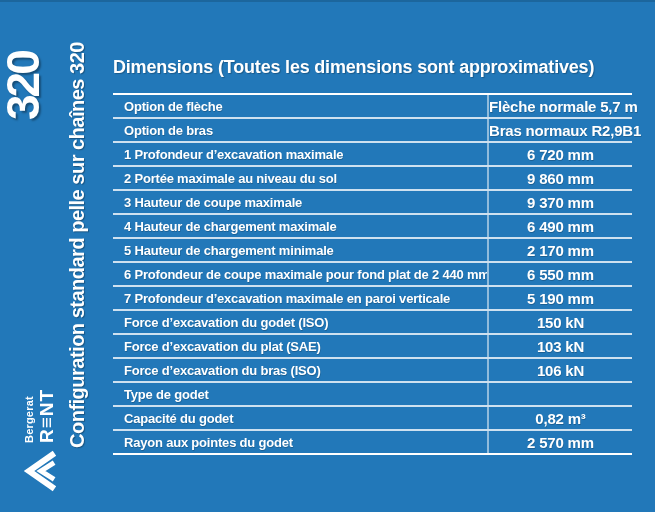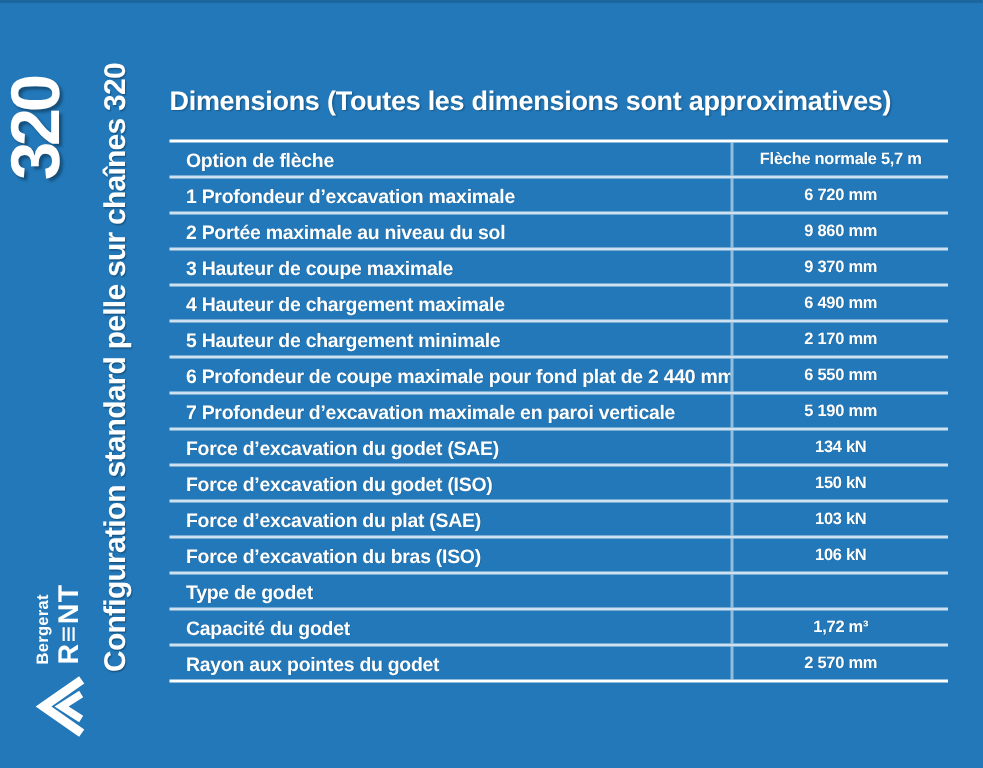--- a/index.html
+++ b/index.html
@@ -68,21 +68,21 @@
   .spec-label{
     flex:0 0 363px;padding-left:11px;box-sizing:content-box;
     border-right:2px solid rgba(255,255,255,0.5);
     align-self:stretch;display:flex;align-items:center;
     font-size:13px;font-weight:bold;letter-spacing:-0.2px;
     text-shadow:0.5px 0.5px 0 rgba(0,0,0,0.2);
     white-space:nowrap;overflow:hidden;
   }
   .spec-value{
     flex:1;text-align:center;
-    font-size:11px;font-weight:bold;letter-spacing:-0.2px;
+    font-size:15px;font-weight:bold;letter-spacing:-0.2px;
     text-shadow:0.5px 0.5px 0 rgba(0,0,0,0.2);
     white-space:nowrap;
   }
 </style>
 </head>
 <body>
 
 <div class="top-edge"></div>
 
 <div class="rot model-number">320</div>
@@ -106,20 +106,24 @@
   <p class="title-line">
     <span>Dimensions</span><span class="page-subtitle">(Toutes les dimensions sont approximatives)</span>
   </p>
 
   <div class="spec-table">
   <div class="spec-row">
     <div class="spec-label">Option de flèche</div>
     <div class="spec-value">Flèche normale 5,7 m</div>
   </div>
 
+  <div class="spec-row">
+    <div class="spec-label">Option de bras</div>
+    <div class="spec-value">Bras normaux R2,9B1</div>
+  </div>
 
   <div class="spec-row">
     <div class="spec-label">1 Profondeur d’excavation maximale</div>
     <div class="spec-value">6 720 mm</div>
   </div>
 
   <div class="spec-row">
     <div class="spec-label">2 Portée maximale au niveau du sol</div>
     <div class="spec-value">9 860 mm</div>
   </div>
@@ -142,24 +146,20 @@
   <div class="spec-row">
     <div class="spec-label">6 Profondeur de coupe maximale pour fond plat de 2 440 mm</div>
     <div class="spec-value">6 550 mm</div>
   </div>
 
   <div class="spec-row">
     <div class="spec-label">7 Profondeur d’excavation maximale en paroi verticale</div>
     <div class="spec-value">5 190 mm</div>
   </div>
 
-  <div class="spec-row">
-    <div class="spec-label">Force d’excavation du godet (SAE)</div>
-    <div class="spec-value">134 kN</div>
-  </div>
 
   <div class="spec-row">
     <div class="spec-label">Force d’excavation du godet (ISO)</div>
     <div class="spec-value">150 kN</div>
   </div>
 
   <div class="spec-row">
     <div class="spec-label">Force d’excavation du plat (SAE)</div>
     <div class="spec-value">103 kN</div>
   </div>
@@ -168,21 +168,21 @@
     <div class="spec-label">Force d’excavation du bras (ISO)</div>
     <div class="spec-value">106 kN</div>
   </div>
 
   <div class="spec-row">
     <div class="spec-label">Type de godet</div>
   </div>
 
   <div class="spec-row">
     <div class="spec-label">Capacité du godet</div>
-    <div class="spec-value">1,72 m³</div>
+    <div class="spec-value">0,82 m³</div>
   </div>
 
   <div class="spec-row">
     <div class="spec-label">Rayon aux pointes du godet</div>
     <div class="spec-value">2 570 mm</div>
   </div>
 </div>
 </div>
 
 </body></html>

